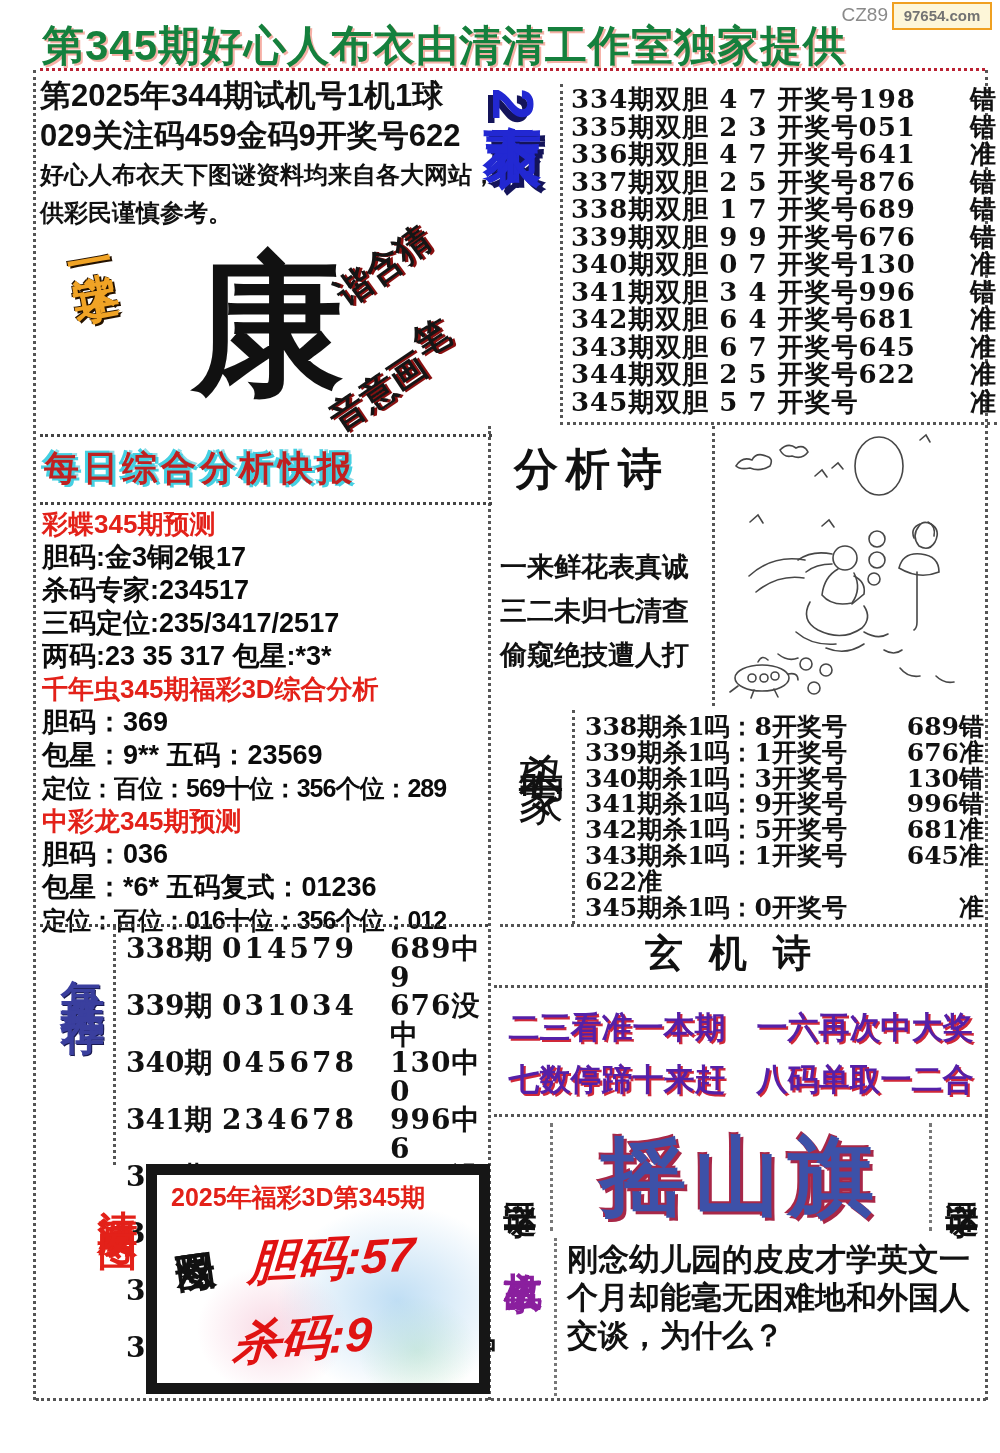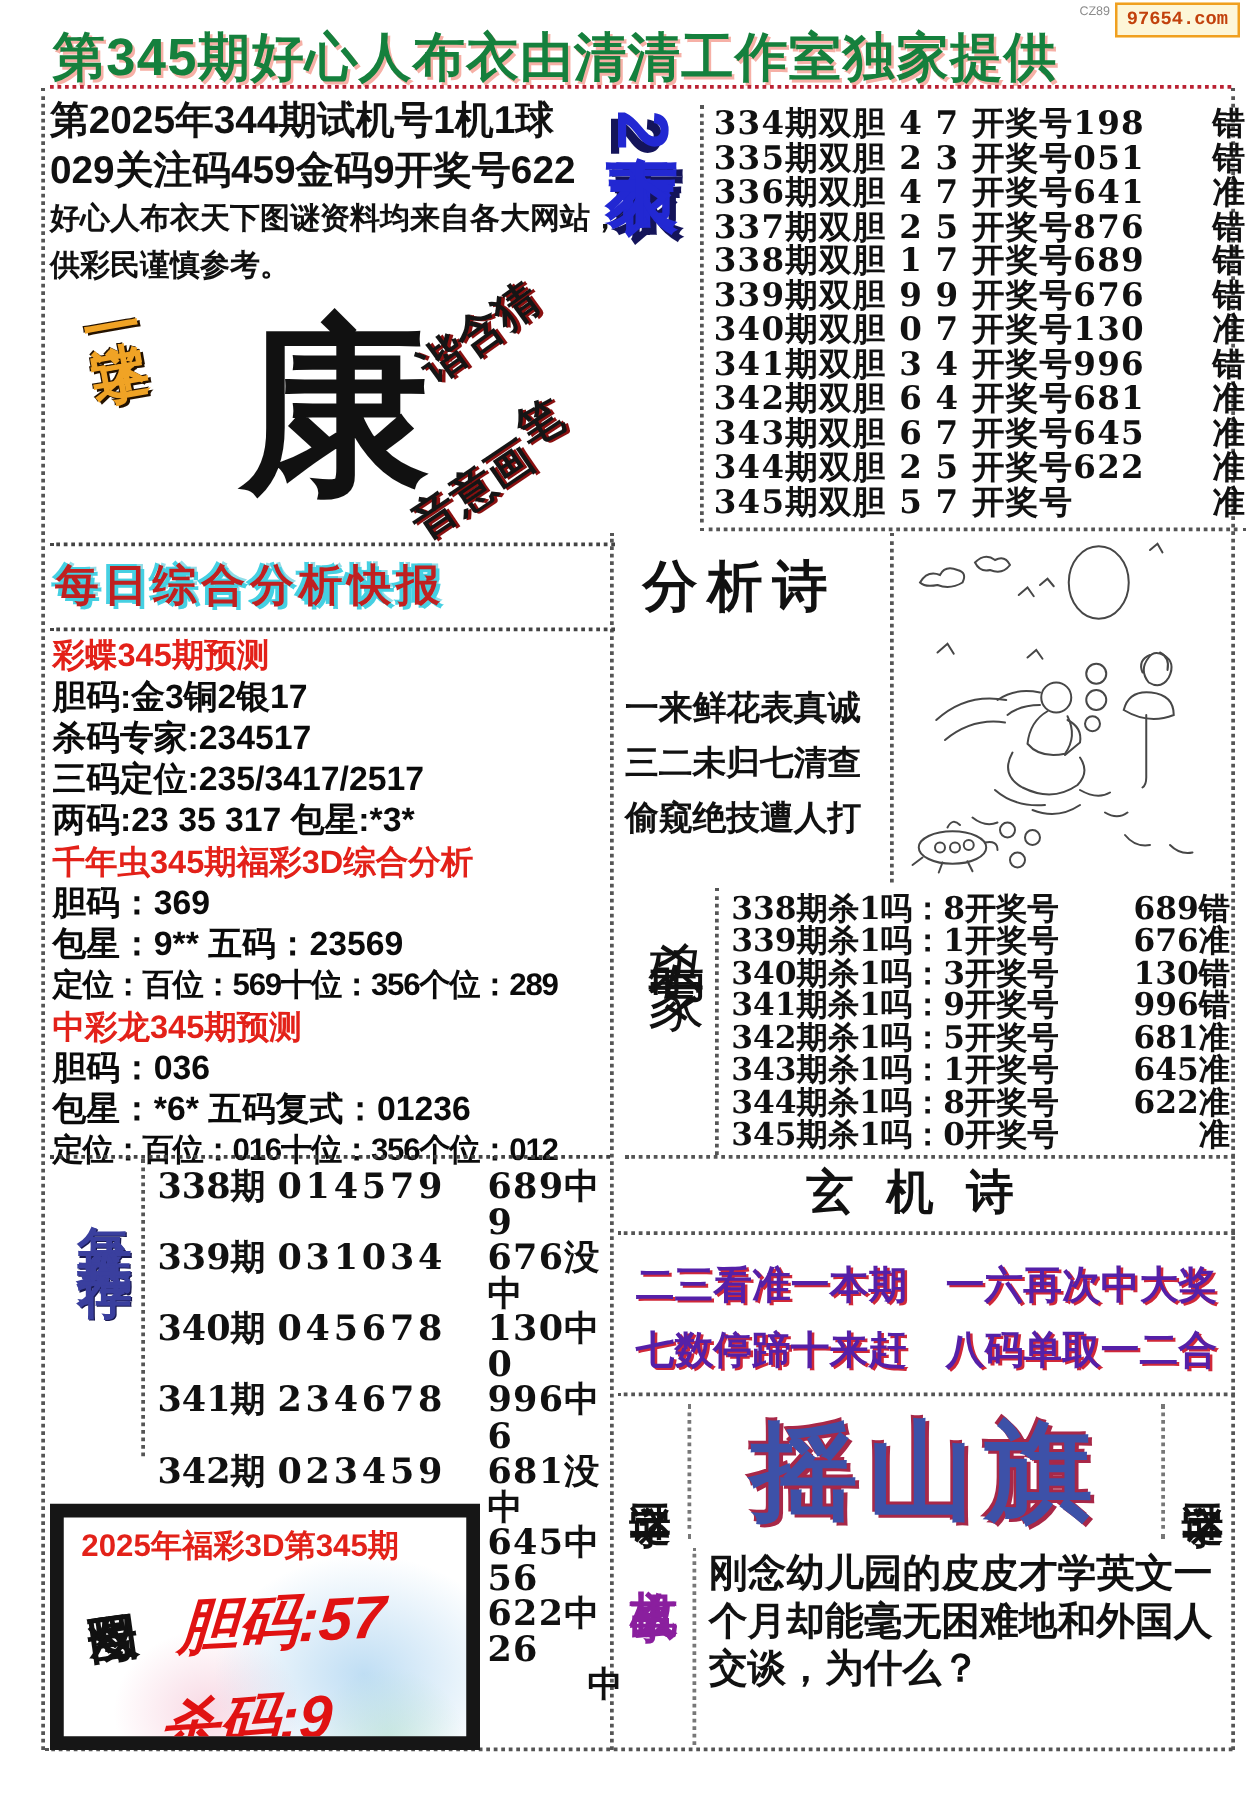--- a/index.html
+++ b/index.html
@@ -8,23 +8,23 @@
   .abs{position:absolute;}
 
   
   .dots-h{border-top:3px dotted #555;height:0;}
   .dots-h.red{border-top:3px dotted #b23;}
   .dots-v{border-left:3px dotted #555;width:0;}
 
   
   .hdr-title{left:42px;top:18px;width:950px;font-size:42px;font-weight:bold;color:#15803d;
              letter-spacing:1px;text-shadow:2px 2px 0 #f6b0a6;white-space:nowrap;}
-  .cz{right:112px;top:4px;font-size:10px;color:#8a8a8a;}
+  .cz{right:112px;top:4px;font-size:19px;color:#8a8a8a;}
   .domain-badge{right:8px;top:2px;width:96px;height:24px;border:2px solid #f0a020;background:#fdf6d8;
-                color:#c2410c;font-size:15px;font-weight:bold;text-align:center;line-height:24px;font-family:Liberation Mono, monospace;}
+                color:#737373;font-size:15px;font-weight:bold;text-align:center;line-height:24px;}
 
   
   .info{left:40px;top:76px;width:452px;}
   .info .l1{font-size:31px;font-weight:bold;line-height:40px;white-space:nowrap;}
   .info .l2{font-size:24px;font-weight:bold;line-height:38px;white-space:nowrap;}
 
   .puzzle{left:38px;top:230px;width:450px;height:204px;}
   .yizimi{left:18px;top:8px;writing-mode:vertical-rl;font-size:46px;font-weight:bold;color:#f0a325;
           text-shadow:2px 2px 0 #241200,-1px -1px 0 #241200;transform:rotate(-10deg);line-height:60px;}
   .kang{left:110px;top:0px;width:240px;text-align:center;font-family:"DejaVu Serif",serif;
@@ -46,21 +46,21 @@
 
   .fushi{left:40px;top:924px;width:448px;height:238px;border-top:3px dotted #444;display:flex;}
   .fushi-label{width:84px;writing-mode:vertical-rl;font-family:"DejaVu Serif",serif;font-size:44px;font-weight:bold;
                color:#3a3f9e;text-shadow:1px 1px 0 #1a1a50;padding:18px 0 0 14px;letter-spacing:10px;}
   .fushi-rows{flex:1;border-left:3px dotted #555;padding:8px 0 0 10px;}
   .f-row{display:flex;font-family:"DejaVu Serif",serif;font-size:28px;line-height:28.5px;font-weight:600;}
   .f-row .fp{width:96px;}
   .f-row .fc{width:168px;letter-spacing:3px;}
   .f-row .fr{flex:1;letter-spacing:1px;}
 
-  .qq{left:40px;top:1164px;width:450px;height:236px;display:flex;flex-direction:column;}
+  .qq{left:40px;top:1164px;width:450px;height:236px;display:flex;}
   .qq-label{width:88px;writing-mode:vertical-rl;font-size:40px;font-weight:bold;color:#e32119;
             padding:14px 0 0 18px;letter-spacing:6px;}
   .qq-box{position:relative;width:322px;height:208px;border:11px solid #161616;background:#fff;overflow:hidden;
           background-image:radial-gradient(closest-side,rgba(140,195,235,.55),rgba(140,195,235,0)),
                            radial-gradient(closest-side,rgba(240,170,195,.45),rgba(240,170,195,0)),
                            radial-gradient(closest-side,rgba(170,225,170,.4),rgba(170,225,170,0));
           background-size:240px 190px,150px 130px,120px 110px;
           background-position:120px 30px,40px 90px,200px 120px;background-repeat:no-repeat;}
   .qq-title{position:absolute;left:14px;top:6px;font-size:25px;font-weight:bold;color:#e32119;white-space:nowrap;}
   .qq-vert{position:absolute;left:10px;top:48px;writing-mode:vertical-rl;font-family:"DejaVu Serif",serif;
@@ -347,21 +347,20 @@
         </div>
       <div class="sm-row">
           <span>342期杀1吗：5开奖号</span>
           <span>681准</span>
         </div>
       <div class="sm-row">
           <span>343期杀1吗：1开奖号</span>
           <span>645准</span>
         </div>
       <div class="sm-row">
-          <span>344期杀1吗：8开奖号</span>
           <span>622准</span>
         </div>
       <div class="sm-row">
           <span>345期杀1吗：0开奖号</span>
           <span>准</span>
         </div>
     </div>
   </div>
 
   <div class="abs xuanjishi">

